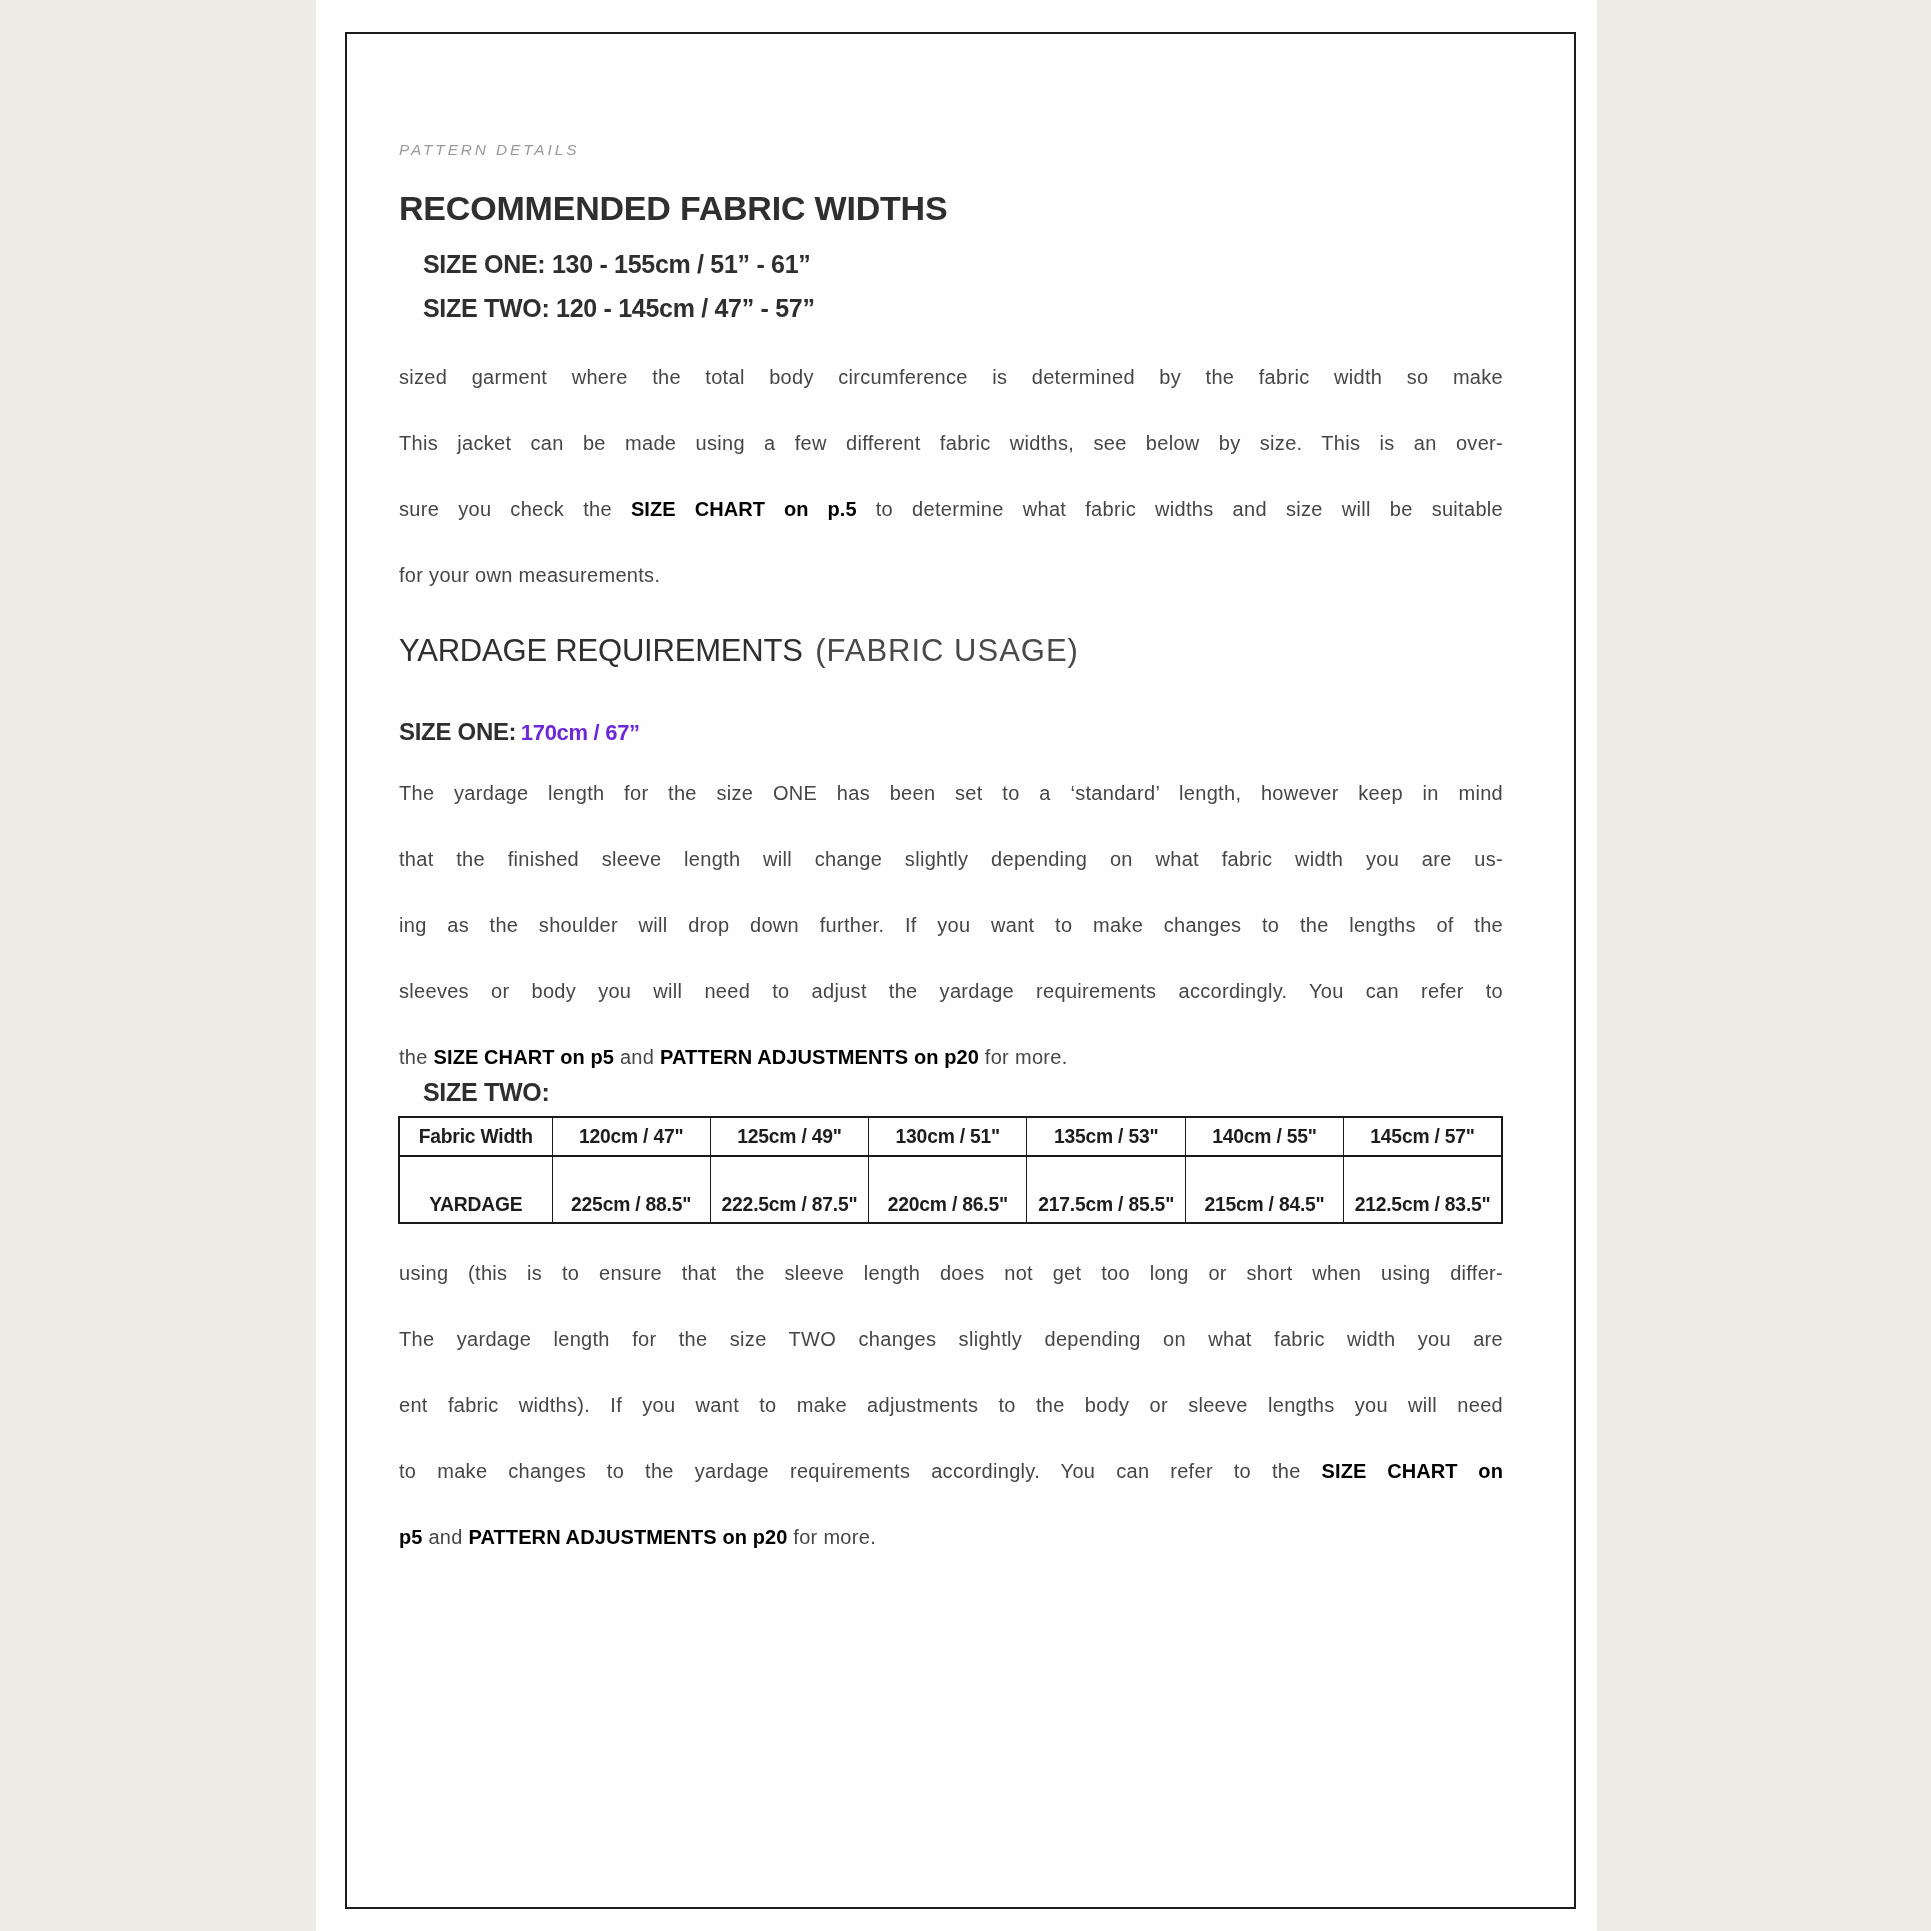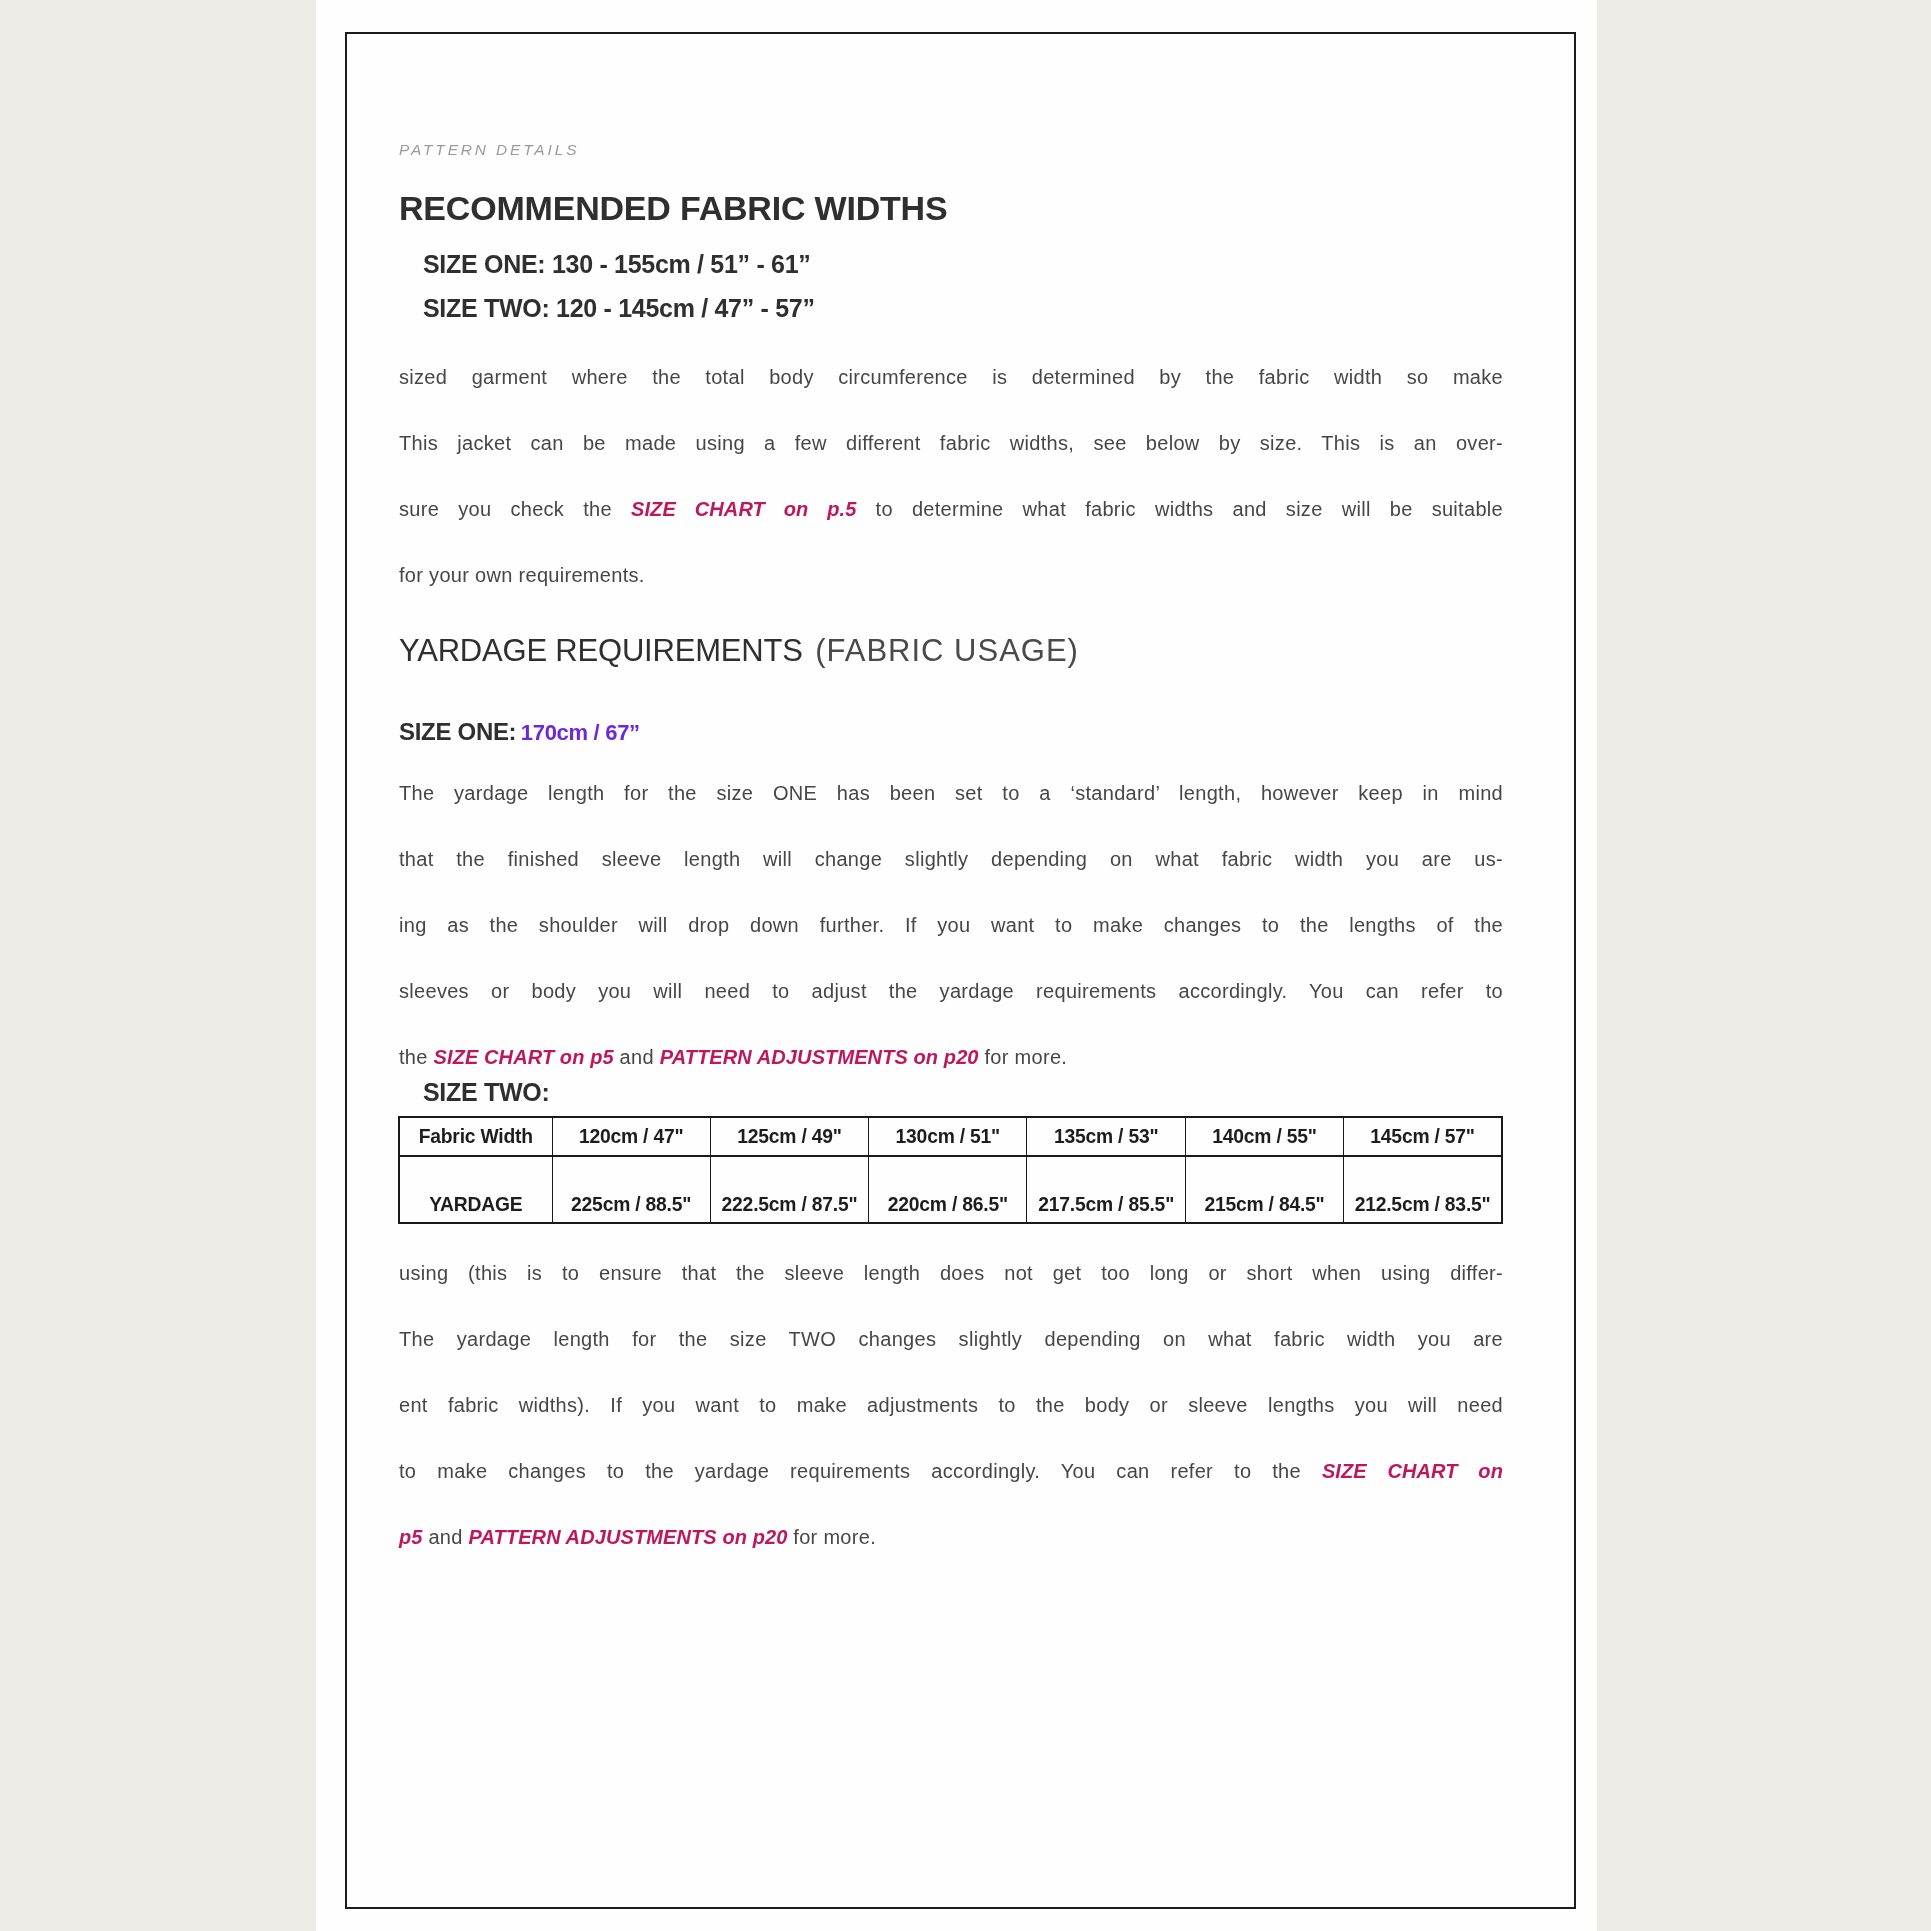--- a/index.html
+++ b/index.html
@@ -55,21 +55,21 @@
   .para {
     width: 1104px;
     font-size: 20px;
     line-height: 33px;
     letter-spacing: 0.3px;
     color: #464646;
   }
   .pline { text-align: justify; }
   .pline::after { content: ""; display: inline-block; width: 100%; height: 0; }
   .pline.plast::after { content: none; }
-  .pline .b { font-weight: 700; color: #be185d; letter-spacing: 0.1px; font-style: italic; }
+  .pline .b { font-weight: 700; color: #000000; letter-spacing: 0.1px; }
 
   .para1 { top: 361px; }
   .para2 { top: 777px; }
   .para3 { top: 1257px; }
 
   .h2 { top: 633px; font-size: 31px; color: #2F2F2F; }
   .h2 .bold { font-weight: 400; letter-spacing: -0.2px; }
   .h2 .light { font-weight: 400; color: #4A4A4A; letter-spacing: 1px; margin-left: 3.9px; }
 
   .size-one-row { top: 718px; }
@@ -125,21 +125,21 @@
 
     <div class="abs h1">RECOMMENDED FABRIC WIDTHS</div>
 
     <div class="abs size-line size-one-widths">SIZE ONE: 130 - 155cm / 51” -  61”</div>
     <div class="abs size-line size-two-widths">SIZE TWO: 120 - 145cm / 47” - 57”</div>
 
     <div class="abs para para1">
         <div class="pline"><span>sized garment where the total body circumference is determined by the fabric width so make</span></div>
         <div class="pline"><span>This jacket can be made using a few different fabric widths, see below by size. This is an over-</span></div>
         <div class="pline"><span>sure you check the </span><span class="b">SIZE CHART on p.5</span><span> to determine what fabric widths and size will be suitable</span></div>
-        <div class="pline plast"><span>for your own requirements.</span></div>
+        <div class="pline plast"><span>for your own measurements.</span></div>
       </div>
 
     <div class="abs h2">
       <span class="bold">YARDAGE REQUIREMENTS</span>
       <span class="light">(FABRIC USAGE)</span>
     </div>
 
     <div class="abs size-one-row">
       <span class="lbl">SIZE ONE:</span>
       <span class="val">170cm / 67”</span>

